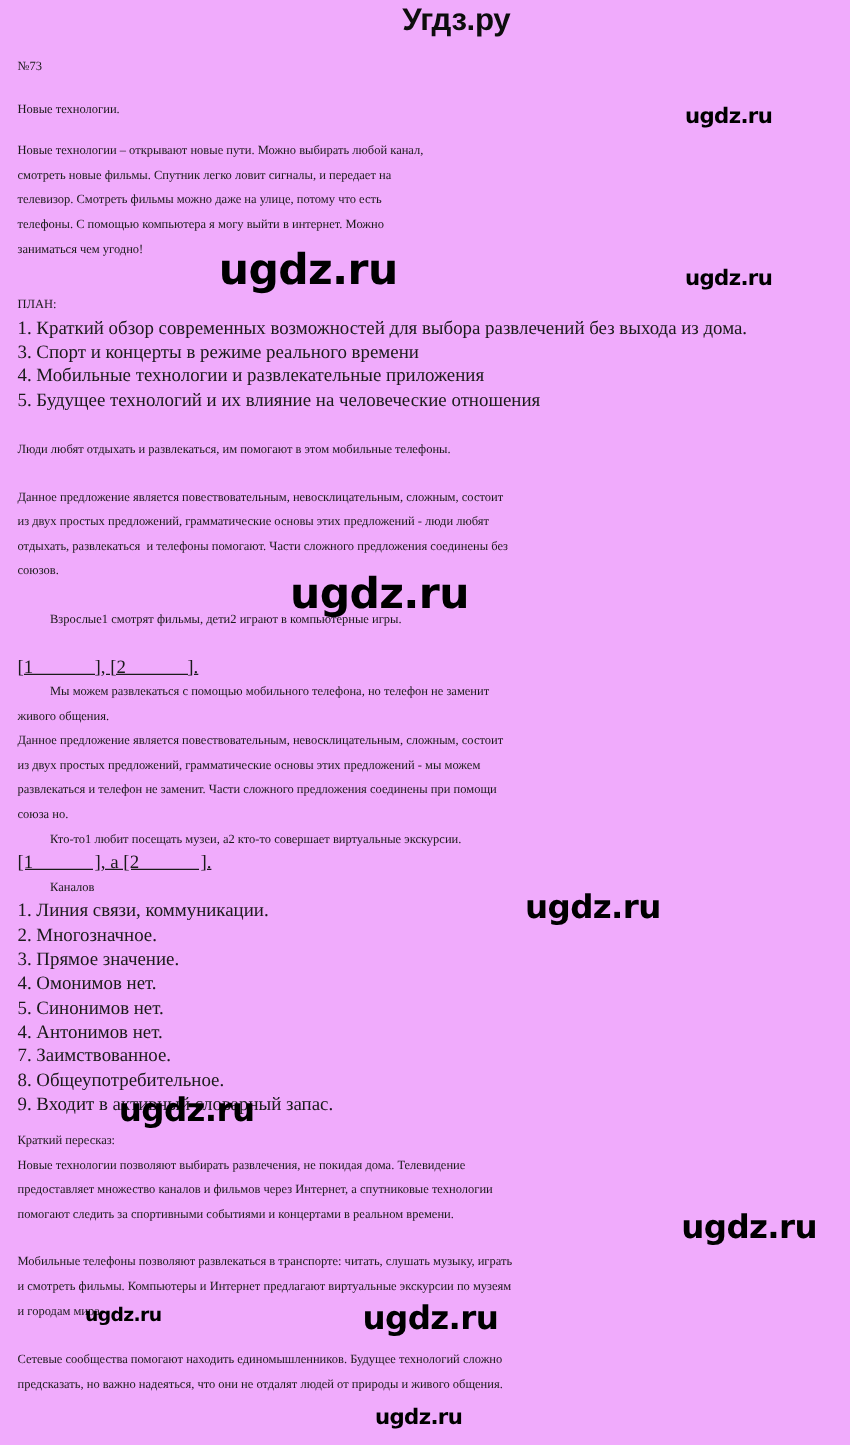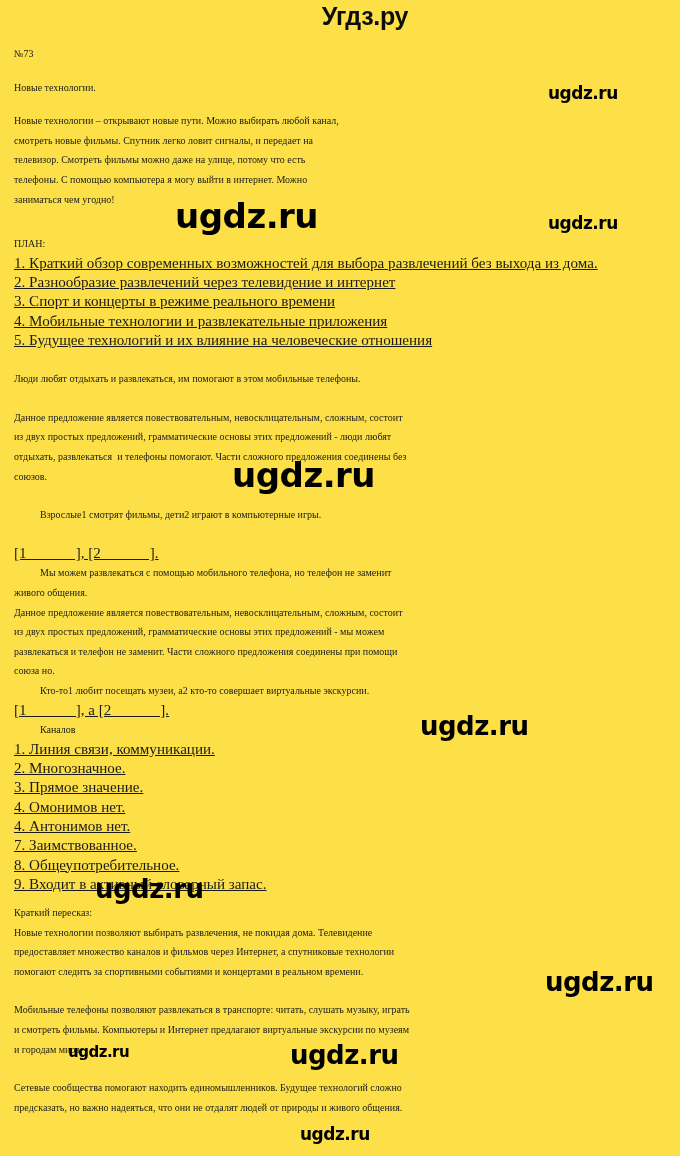--- a/index.html
+++ b/index.html
@@ -10,21 +10,21 @@
   }
   body {
     font-family: "Liberation Serif", "DejaVu Serif", serif;
     color: #1a1a1a;
   }
   #page {
     position: relative;
     width: 680px;
     height: 1156px;
     margin: 0 auto;
-    background: #fde047;
+    background: #f0abfc;
     overflow: hidden;
   }
 
   
   .site-header {
     position: absolute;
     top: 0;
     left: 0;
     width: 680px;
     height: 40px;
@@ -70,21 +70,20 @@
   .mono-scheme {
     font-size: 15.1px;
     line-height: 19.6px;
     white-space: pre;
     text-decoration: underline;
   }
   .list-line {
     font-size: 15.1px;
     line-height: 19.3px;
     white-space: pre-wrap;
-    text-decoration: underline;
   }
   .sub-word { text-indent: 26px; }
 
   
   .wm {
     position: absolute;
     font-family: "DejaVu Sans", "Liberation Sans", sans-serif;
     font-weight: bold;
     color: #000000;
     letter-spacing: -0.5px;
@@ -116,21 +115,20 @@
 
     <div class="para">Новые технологии – открывают новые пути. Можно выбирать любой канал,
 смотреть новые фильмы. Спутник легко ловит сигналы, и передает на
 телевизор. Смотреть фильмы можно даже на улице, потому что есть
 телефоны. С помощью компьютера я могу выйти в интернет. Можно
 заниматься чем угодно!</div>
     <div class="gap-xl"></div>
 
     <div class="heading">ПЛАН:</div>
     <div class="list-line">1. Краткий обзор современных возможностей для выбора развлечений без выхода из дома.</div>
-    <div class="list-line">2. Разнообразие развлечений через телевидение и интернет</div>
     <div class="list-line">3. Спорт и концерты в режиме реального времени</div>
     <div class="list-line">4. Мобильные технологии и развлекательные приложения</div>
     <div class="list-line">5. Будущее технологий и их влияние на человеческие отношения</div>
     <div class="gap-l"></div>
 
     <div class="line">Люди любят отдыхать и развлекаться, им помогают в этом мобильные телефоны.</div>
     <div class="gap-l"></div>
 
     <div class="para">Данное предложение является повествовательным, невосклицательным, сложным, состоит
 из двух простых предложений, грамматические основы этих предложений - люди любят
@@ -149,20 +147,21 @@
 развлекаться и телефон не заменит. Части сложного предложения соединены при помощи
 союза но.</div>
     <div class="line indent">Кто-то1 любит посещать музеи, а2 кто-то совершает виртуальные экскурсии.</div>
     <div class="mono-scheme">[1             ], а [2             ].</div>
 
     <div class="line sub-word">Каналов</div>
     <div class="list-line">1. Линия связи, коммуникации.</div>
     <div class="list-line">2. Многозначное.</div>
     <div class="list-line">3. Прямое значение.</div>
     <div class="list-line">4. Омонимов нет.</div>
+    <div class="list-line">5. Синонимов нет.</div>
     <div class="list-line">4. Антонимов нет.</div>
     <div class="list-line">7. Заимствованное.</div>
     <div class="list-line">8. Общеупотребительное.</div>
     <div class="list-line">9. Входит в активный словарный запас.</div>
     <div class="gap-s"></div>
 
     <div class="heading">Краткий пересказ:</div>
     <div class="para">Новые технологии позволяют выбирать развлечения, не покидая дома. Телевидение
 предоставляет множество каналов и фильмов через Интернет, а спутниковые технологии
 помогают следить за спортивными событиями и концертами в реальном времени.</div>

